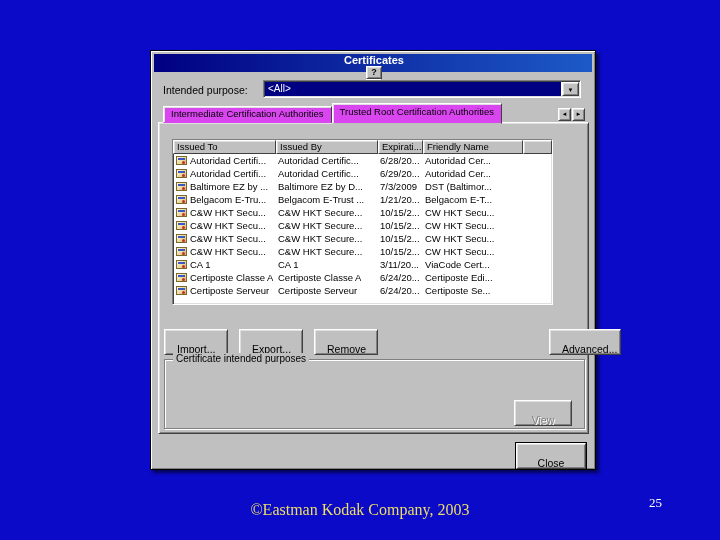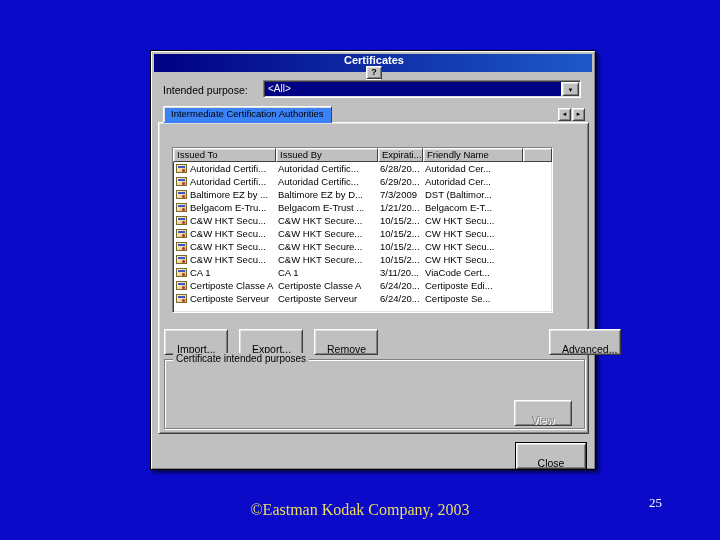--- a/index.html
+++ b/index.html
@@ -27,30 +27,30 @@
 
   .purpose-label{position:absolute;left:12px;top:33px;font-size:10.5px;color:#000;}
   .combo{position:absolute;left:112px;top:29px;width:318px;height:18px;background:#fff;
          box-sizing:border-box;display:flex;}
   .combo-value{flex:1;margin:1px;background:#000082;color:#fff;font-size:10px;line-height:14px;padding-left:3px;white-space:nowrap;overflow:hidden;}
   .combo-btn{width:15px;margin:1px 1px 1px 0;text-align:center;font-size:6px;line-height:14px;color:#000;}
 
   
   .tabs-row{position:absolute;left:12px;top:55px;height:17px;display:flex;align-items:flex-end;z-index:3;}
   .tab{font-size:9.5px;line-height:12px;padding:1px 7px 1px;height:13px;white-space:nowrap;cursor:default;
-       background:#3b82f6;border:1px solid;border-color:#ffffff #404040 transparent #ffffff;
+       background:#d946ef;border:1px solid;border-color:#ffffff #404040 transparent #ffffff;
        box-shadow:inset 1px 1px 0 #dfdfdf;}
   .tab.active{height:16px;padding-top:2px;margin-bottom:-1px;border-bottom-color:#c0c0c0;}
   .tab-arrows{position:absolute;left:406px;top:57px;display:flex;z-index:4;}
   .arrow-btn{width:13px;height:13px;padding:0;margin-left:1px;font-size:6px;line-height:11px;color:#000;text-align:center;font-family:inherit;}
 
   .tab-panel{position:absolute;left:7px;top:71px;width:431px;height:312px;background:#c0c0c0;box-sizing:border-box;z-index:2;}
 
   
-  .listview{position:absolute;left:13px;top:16px;width:381px;height:166px;background:#fff;box-sizing:border-box;overflow:hidden;margin-top:8px;}
+  .listview{position:absolute;left:13px;top:16px;width:381px;height:166px;background:#fff;box-sizing:border-box;overflow:hidden;}
   .lv-header{display:flex;height:14px;}
   .lv-h{background:#c0c0c0;border:1px solid;border-color:#ffffff #404040 #404040 #ffffff;
         box-shadow:inset 1px 1px 0 #dfdfdf;box-sizing:border-box;
         font-size:9.5px;line-height:12px;padding:0 3px;white-space:nowrap;overflow:hidden;flex:0 0 auto;}
   .w0{width:103px}.w1{width:102px}.w2{width:45px}.w3{width:100px}.wf{flex:1 1 auto;}
   .lv-body{overflow:hidden;height:152px;}
   .lv-row{display:flex;height:13px;align-items:center;}
   .lv-cell{box-sizing:border-box;flex:0 0 auto;display:flex;align-items:center;
            font-size:9.5px;color:#000;white-space:nowrap;overflow:hidden;padding-left:2px;}
   .c0{width:103px}.c1{width:102px}.c2{width:45px}.c3{width:100px}
@@ -101,20 +101,21 @@
 
     <span class="purpose-label">Intended purpose:</span>
 
     <div class="combo sunken">
       <span class="combo-value">&lt;All&gt;</span>
       <span class="combo-btn raised"><span>▼</span></span>
     </div>
 
     <div class="tabs-row">
       <div class="tab">Intermediate Certification Authorities</div>
+      <div class="tab active">Trusted Root Certification Authorities</div>
     </div>
 
     <div class="tab-arrows">
       <button class="arrow-btn raised"><span>◄</span></button>
       <button class="arrow-btn raised"><span>►</span></button>
     </div>
 
     <div class="tab-panel raised">
 
       <div class="listview sunken">

